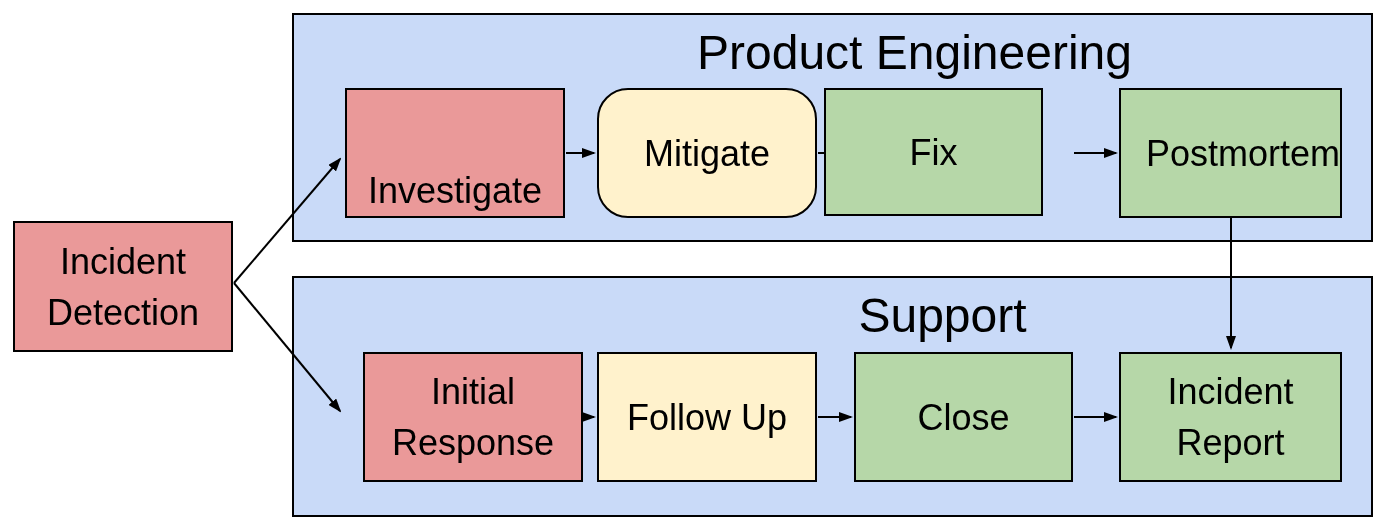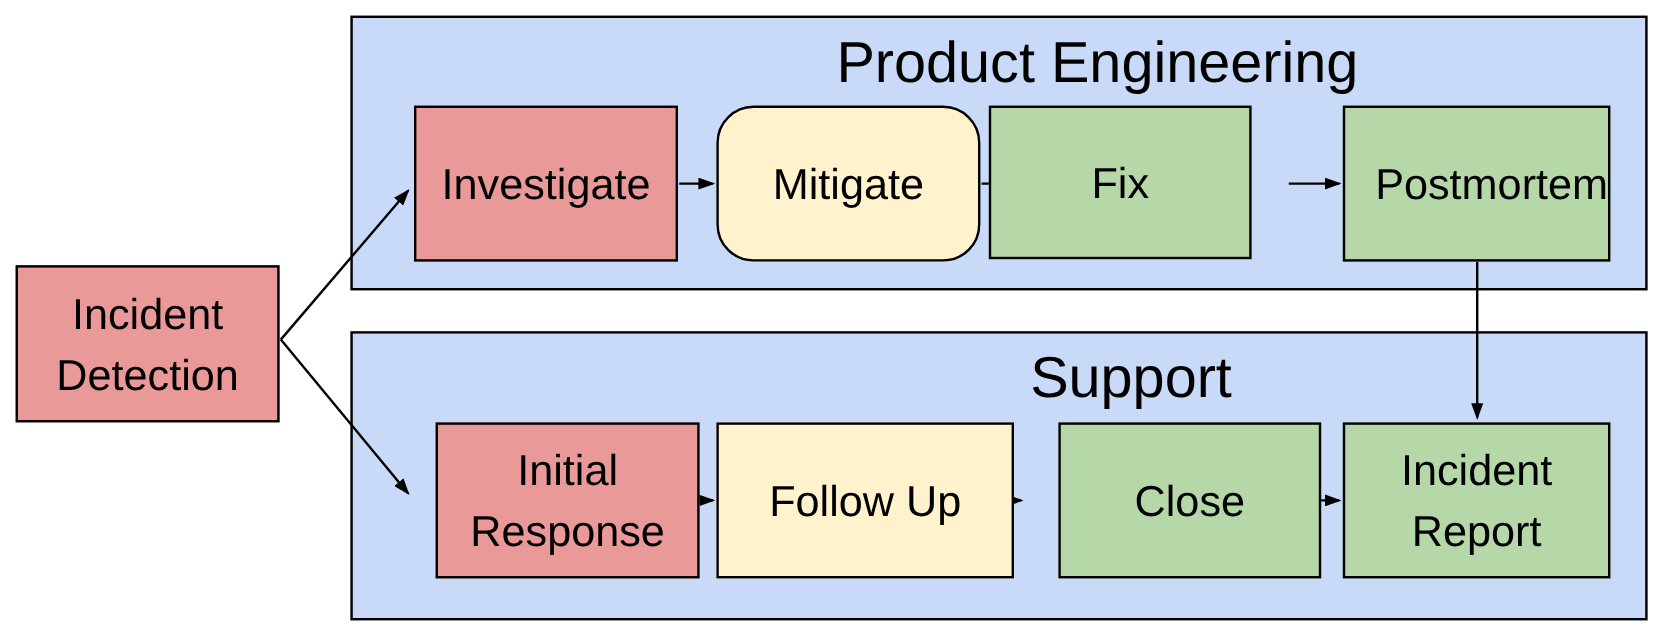--- a/index.html
+++ b/index.html
@@ -51,22 +51,22 @@
     text-align: center;
     z-index: 3;
   }
   .label { white-space: pre-line; }
   .n-start { left: 13px;   top: 221px; width: 220px; height: 131px; }
   .s-r1c1  { left: 345px;  top: 88px;  width: 220px; height: 130px; }
   .s-r1c2  { left: 597px;  top: 88px;  width: 220px; height: 130px; border-radius: 31px; }
   .s-r1c3  { left: 824px;  top: 88px;  width: 219px; height: 128px; }
   .s-r1c4  { left: 1119px; top: 88px;  width: 223px; height: 130px; padding-left: 25px; }
   .s-r2c1  { left: 345px;  top: 352px; width: 220px; height: 130px; margin-left: 18px; }
-  .s-r2c2  { left: 597px;  top: 352px; width: 248px; height: 130px; }
-  .s-r2c3  { left: 854px;  top: 352px; width: 219px; height: 130px; margin-left: 28px; }
+  .s-r2c2  { left: 597px;  top: 352px; width: 220px; height: 130px; }
+  .s-r2c3  { left: 854px;  top: 352px; width: 219px; height: 130px; }
   .s-r2c4  { left: 1119px; top: 352px; width: 223px; height: 130px; }
 </style>
 </head>
 <body>
 
 <div class="canvas">
 
   <div class="lane lane-pe"></div>
   <div class="lane lane-support"></div>
 
@@ -88,21 +88,21 @@
     <line x1="566" y1="417" x2="594" y2="417" marker-end="url(#ah)"></line>
     <line x1="818" y1="417" x2="851" y2="417" marker-end="url(#ah)"></line>
     <line x1="1074" y1="417" x2="1116" y2="417" marker-end="url(#ah)"></line>
   </svg>
 
   <div class="node n-start" style="background-color: rgb(234, 153, 153);">
     <span class="label">Incident
 Detection</span>
   </div>
 
-  <div class="node s-r1c1" style="background-color: rgb(234, 153, 153);">
+  <div class="node s-r1c1" style="background-color: rgb(234, 153, 153); align-items: flex-end;">
     <span class="label">Investigate</span>
   </div>
   <div class="node s-r1c2" style="background-color: rgb(255, 242, 204);">
     <span class="label">Mitigate</span>
   </div>
   <div class="node s-r1c3" style="background-color: rgb(182, 215, 168);">
     <span class="label">Fix</span>
   </div>
   <div class="node s-r1c4" style="background-color: rgb(182, 215, 168);">
     <span class="label">Postmortem</span>

